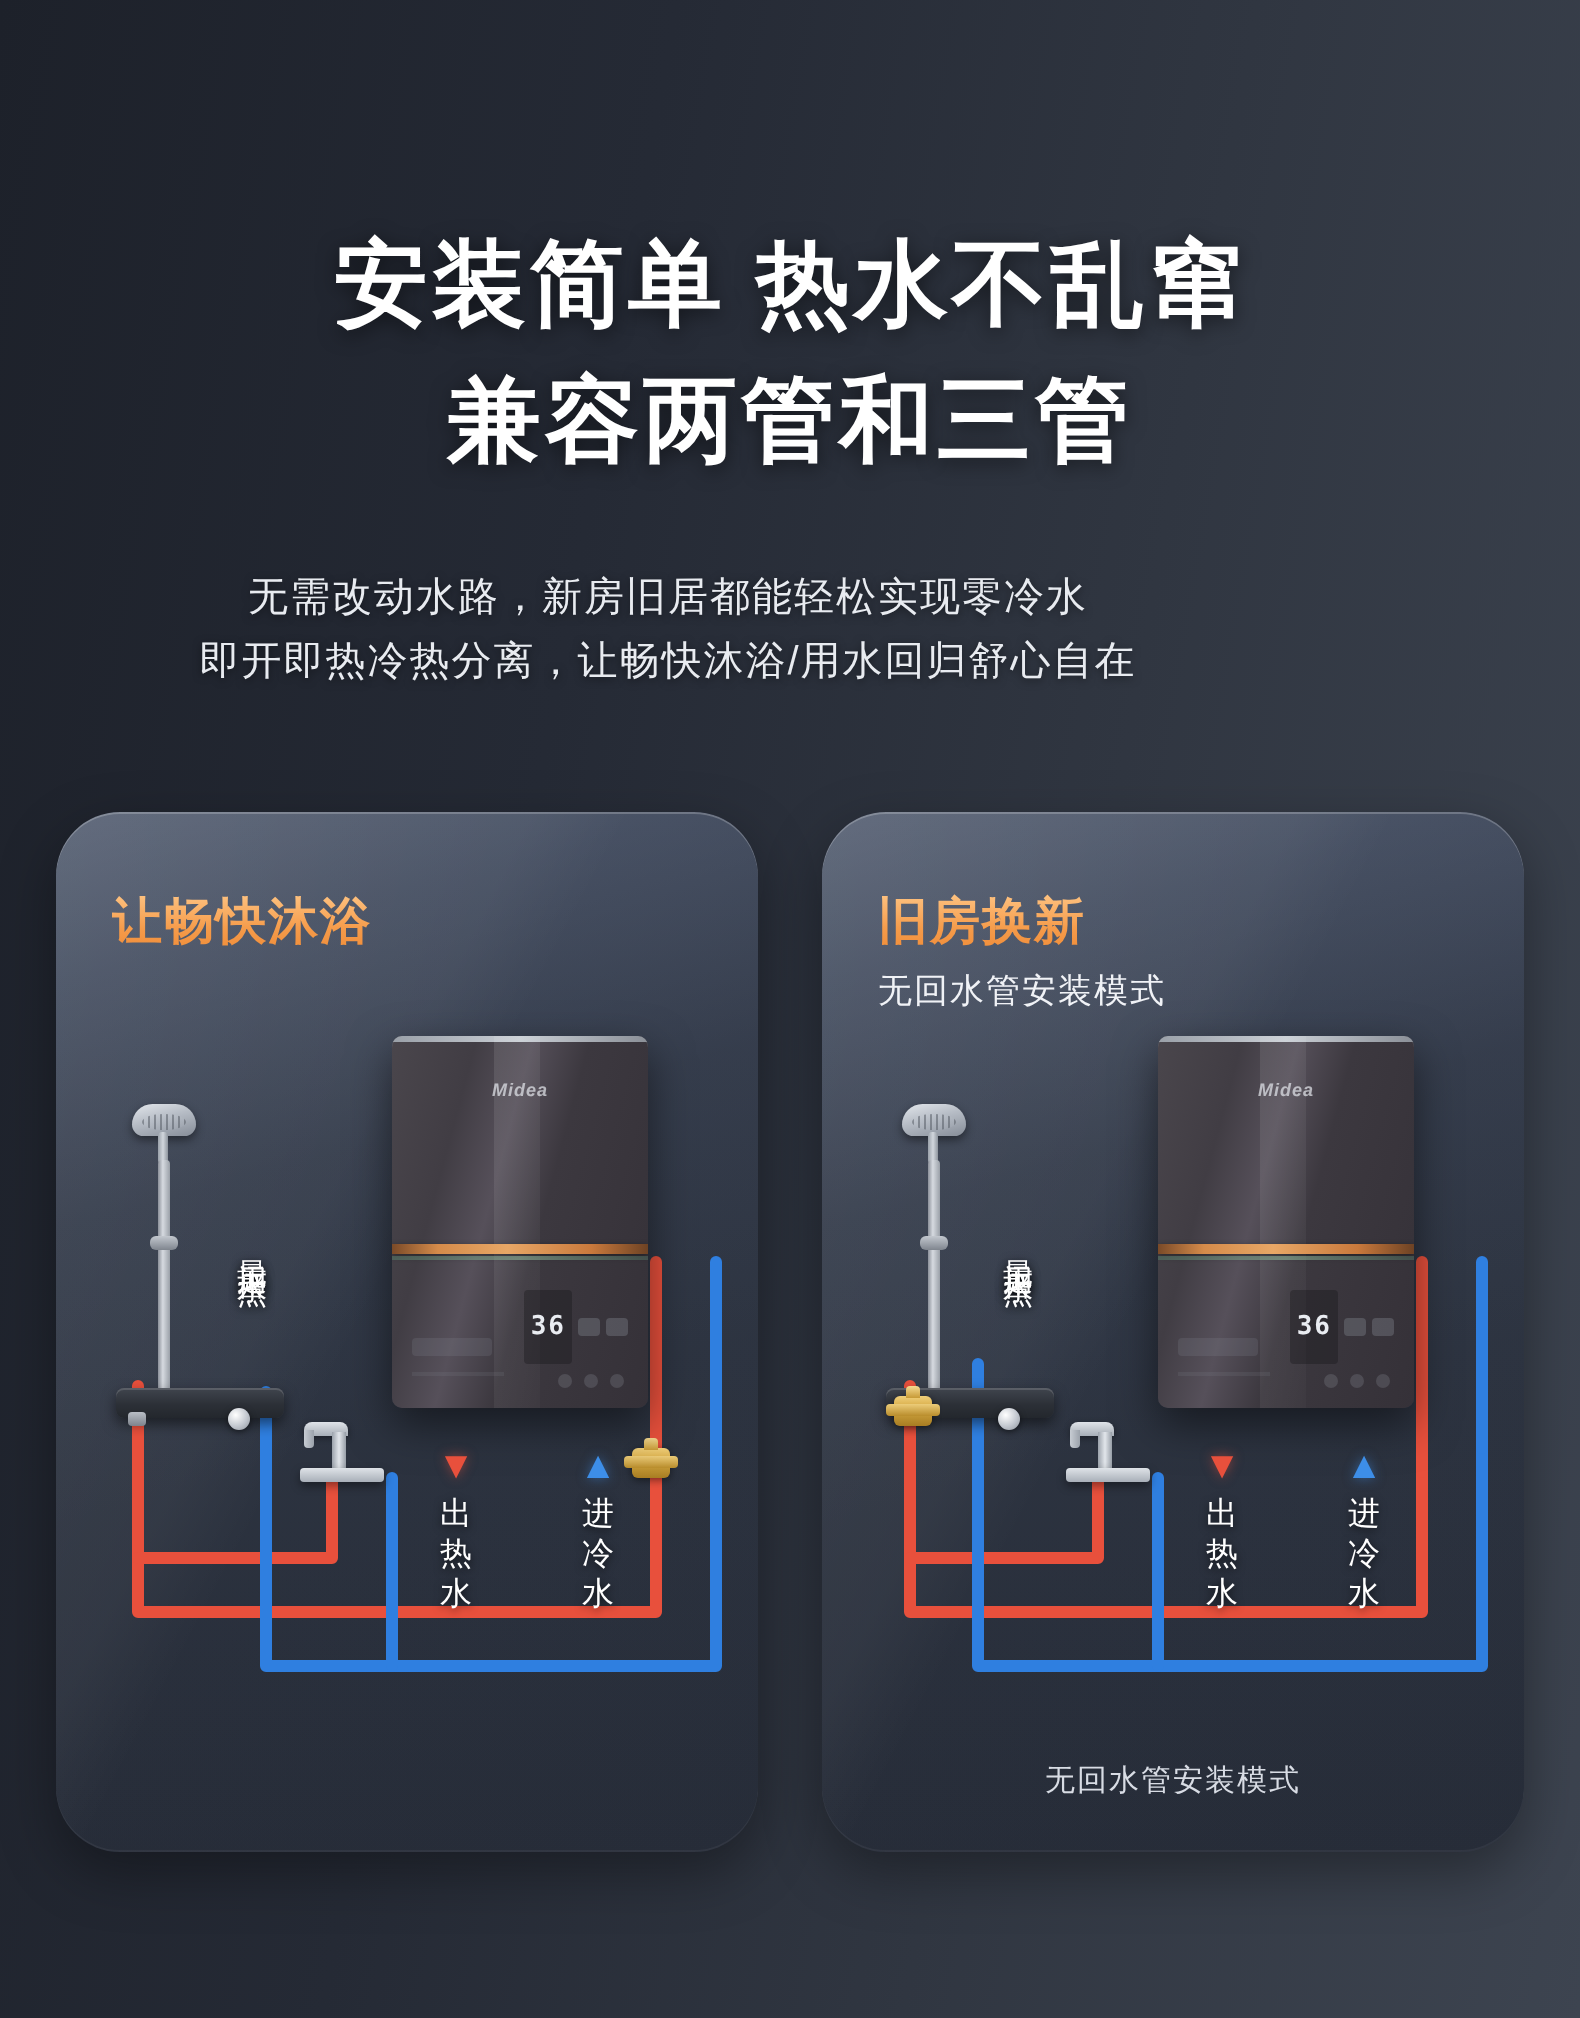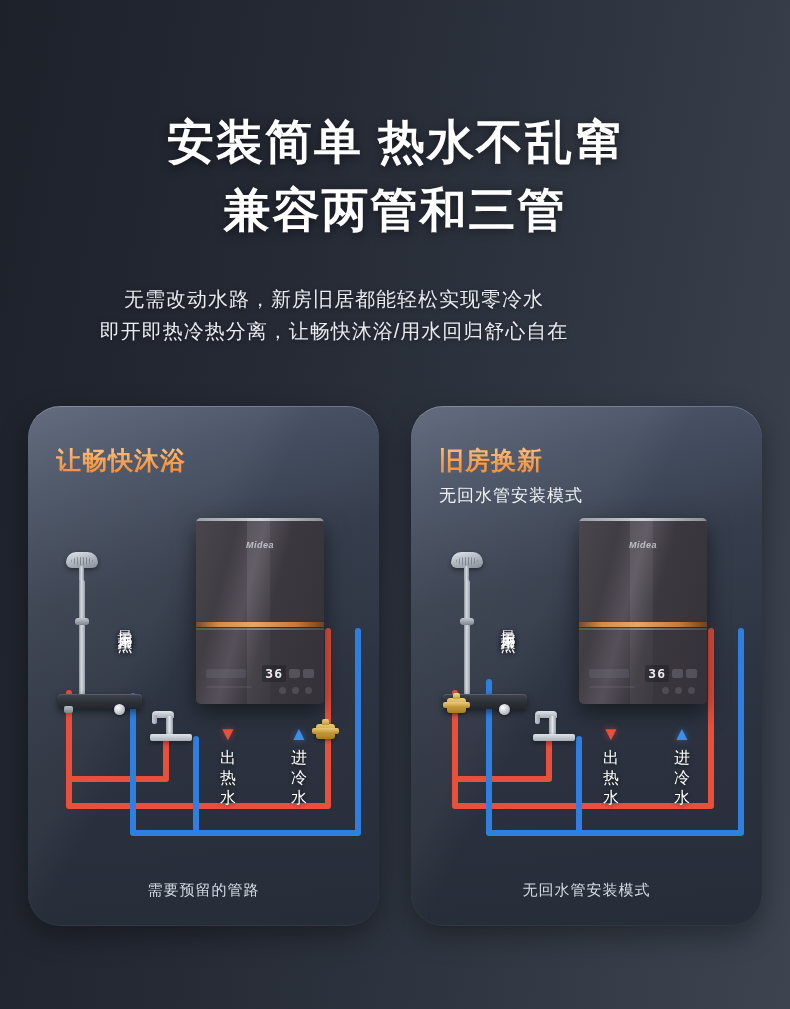--- a/index.html
+++ b/index.html
@@ -135,21 +135,21 @@
     background: linear-gradient(100deg, rgba(255,255,255,0.10), rgba(255,255,255,0.02));
   }
   .heater .display {
     position: absolute; right: 10px; bottom: 22px;
     display: flex; align-items: center; gap: 3px;
   }
   .heater .digits {
     font-family: "DejaVu Sans Mono", monospace;
     font-size: 13px; font-weight: bold; color: #e9ecf1;
     letter-spacing: 1px; line-height: 1;
-    background: rgba(20,20,24,0.35); padding: 2px 3px; border-radius: 2px;
+    background: rgba(20,20,24,0.35); padding: 12px 3px; border-radius: 2px;
   }
   .heater .dkey {
     width: 11px; height: 9px; border-radius: 2px;
     background: rgba(150,155,165,0.30);
   }
   .heater .btnrow {
     position: absolute; right: 12px; bottom: 10px;
     display: flex; gap: 6px;
   }
   .heater .btnrow i {
@@ -359,21 +359,20 @@
           <div class="arw">▼</div>
           <div class="txt">出热水</div>
         </div>
         <div class="arrowlab cold" style="left:256px; top:318px;">
           <div class="arw">▲</div>
           <div class="txt">进冷水</div>
         </div>
 
       </div>
 
-      <div class="card-caption">需要预留的管路</div>
     </div>
 
     <div class="card">
       <div class="card-title">旧房换新</div>
       <div class="card-sub">无回水管安装模式</div>
 
       <div class="diagram">
 
         <svg class="pipesvg" viewBox="0 0 351 520">
 

